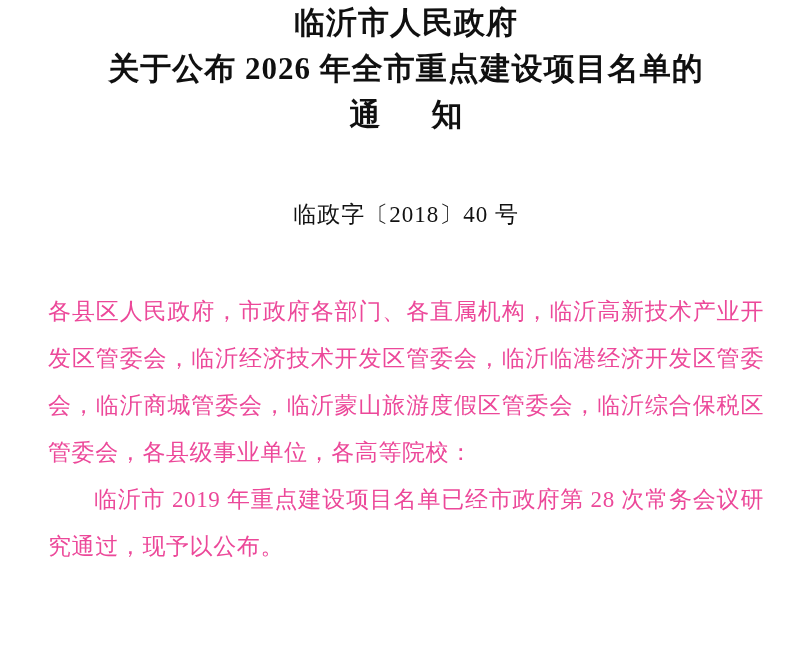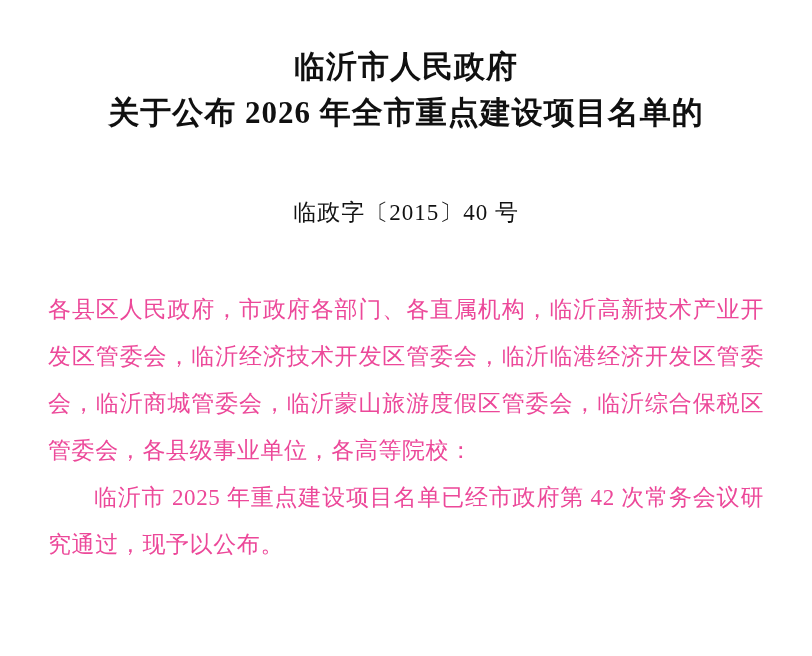--- a/index.html
+++ b/index.html
@@ -15,21 +15,20 @@
     overflow: hidden;
   }
   .page {
     position: relative;
     width: 812px;
     height: 656px;
     box-sizing: border-box;
     padding: 0 48px;
   }
   .title-block {
-    padding-top: 44px;
     text-align: center;
   }
   .title-line {
     font-size: 31px;
     font-weight: bold;
     letter-spacing: 1px;
     line-height: 46px;
     color: #101010;
     white-space: pre;
   }
@@ -65,22 +64,23 @@
   }
 </style>
 </head>
 <body>
 
 <div class="page">
 
   <div class="title-block">
     <div class="title-line line1">临沂市人民政府</div>
     <div class="title-line line2">关于公布 2026 年全市重点建设项目名单的</div>
+    <div class="title-line line3">通　知</div>
   </div>
 
-  <div class="doc-number">临政字〔2015〕40 号</div>
+  <div class="doc-number">临政字〔2018〕40 号</div>
 
   <div class="body-block">
     <p class="para">各县区人民政府，市政府各部门、各直属机构，临沂高新技术产业开发区管委会，临沂经济技术开发区管委会，临沂临港经济开发区管委会，临沂商城管委会，临沂蒙山旅游度假区管委会，临沂综合保税区管委会，各县级事业单位，各高等院校：</p>
-    <p class="para indent">临沂市 2025 年重点建设项目名单已经市政府第 42 次常务会议研究通过，现予以公布。</p>
+    <p class="para indent">临沂市 2019 年重点建设项目名单已经市政府第 28 次常务会议研究通过，现予以公布。</p>
   </div>
 
 </div>
 
 </body></html>

